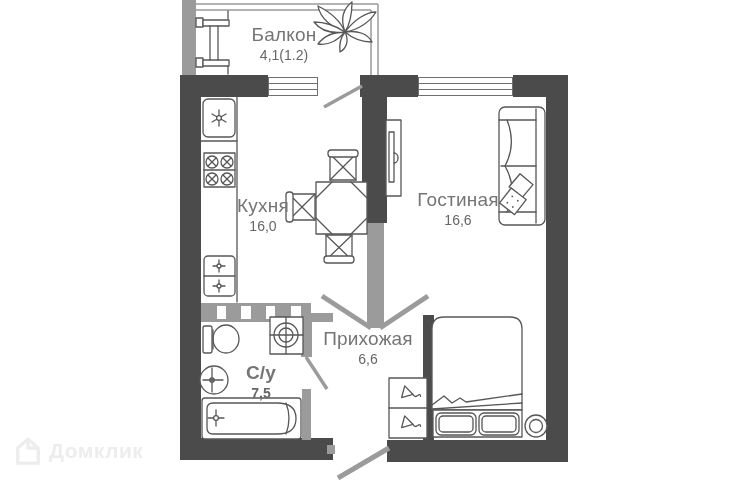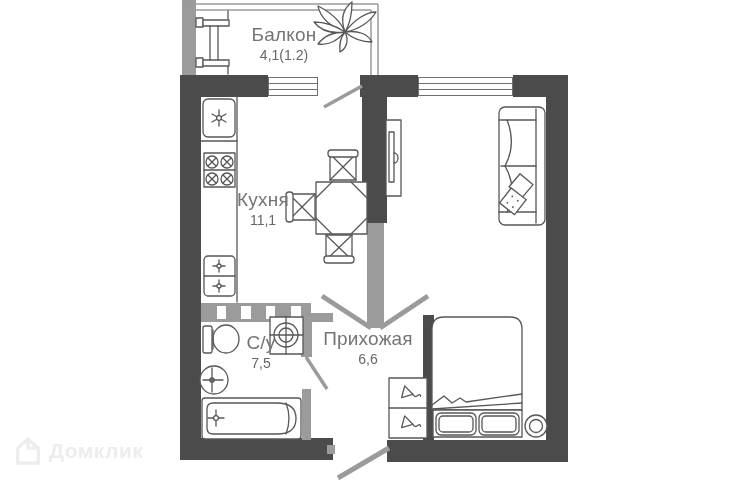--- a/index.html
+++ b/index.html
@@ -256,25 +256,29 @@
       <circle cx="286" cy="335" r="7" class="fx"></circle>
       <line x1="270" y1="335" x2="303" y2="335" class="fx"></line>
       <line x1="286" y1="317" x2="286" y2="354" class="fx"></line>
     </g>
   </svg>
 
   <div class="label" style="left:284px; top:24px;">
     <div class="rn">Балкон</div>
     <div class="ra">4,1(1.2)</div>
   </div>
-  <div class="label" style="left:263px; top:189px;">
+  <div class="label" style="left:263px; top:195px;">
     <div class="rn">Кухня</div>
-    <div class="ra">11,1</div>
-  </div>
-  <div class="label" style="left:261px; top:332px;">
+    <div class="ra">16,0</div>
+  </div>
+  <div class="label" style="left:458px; top:189px;">
+    <div class="rn">Гостиная</div>
+    <div class="ra">16,6</div>
+  </div>
+  <div class="label" style="left:261px; top:362px;font-weight:bold;">
     <div class="rn">С/у</div>
     <div class="ra">7,5</div>
   </div>
   <div class="label" style="left:368px; top:328px;">
     <div class="rn">Прихожая</div>
     <div class="ra">6,6</div>
   </div>
 
   <div class="wm">
     <svg width="28" height="32" viewBox="0 0 30 34">

